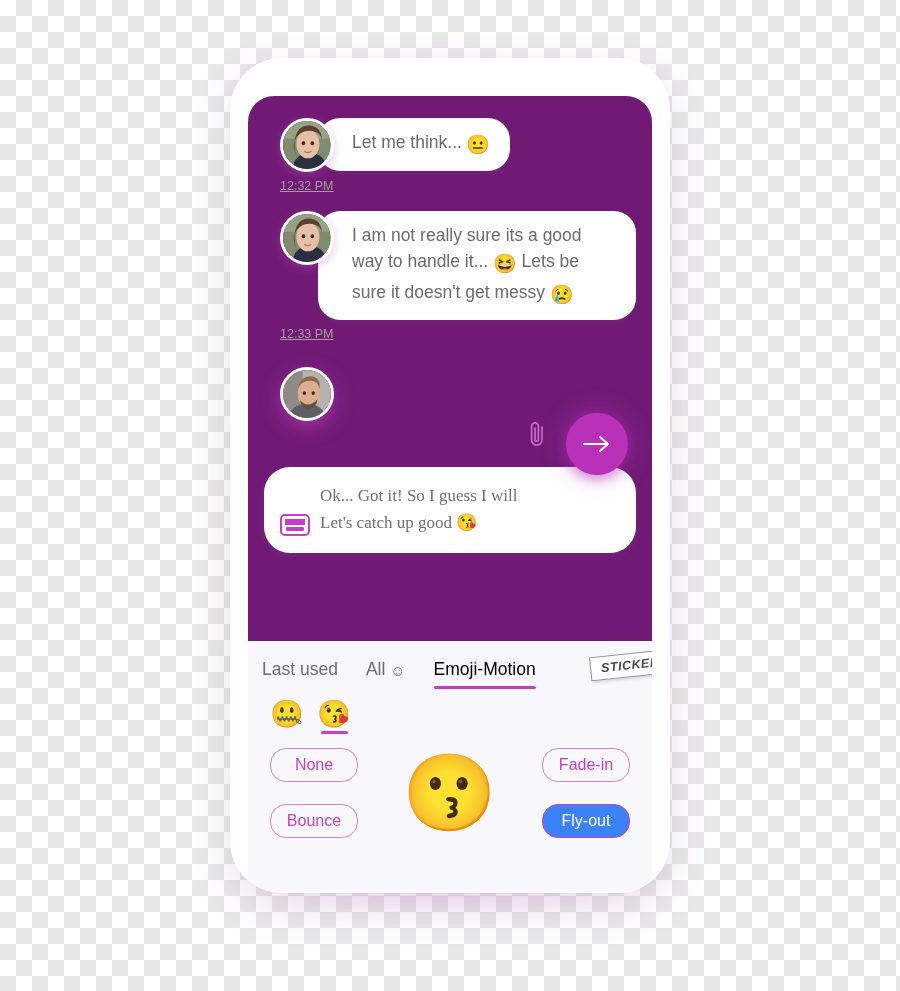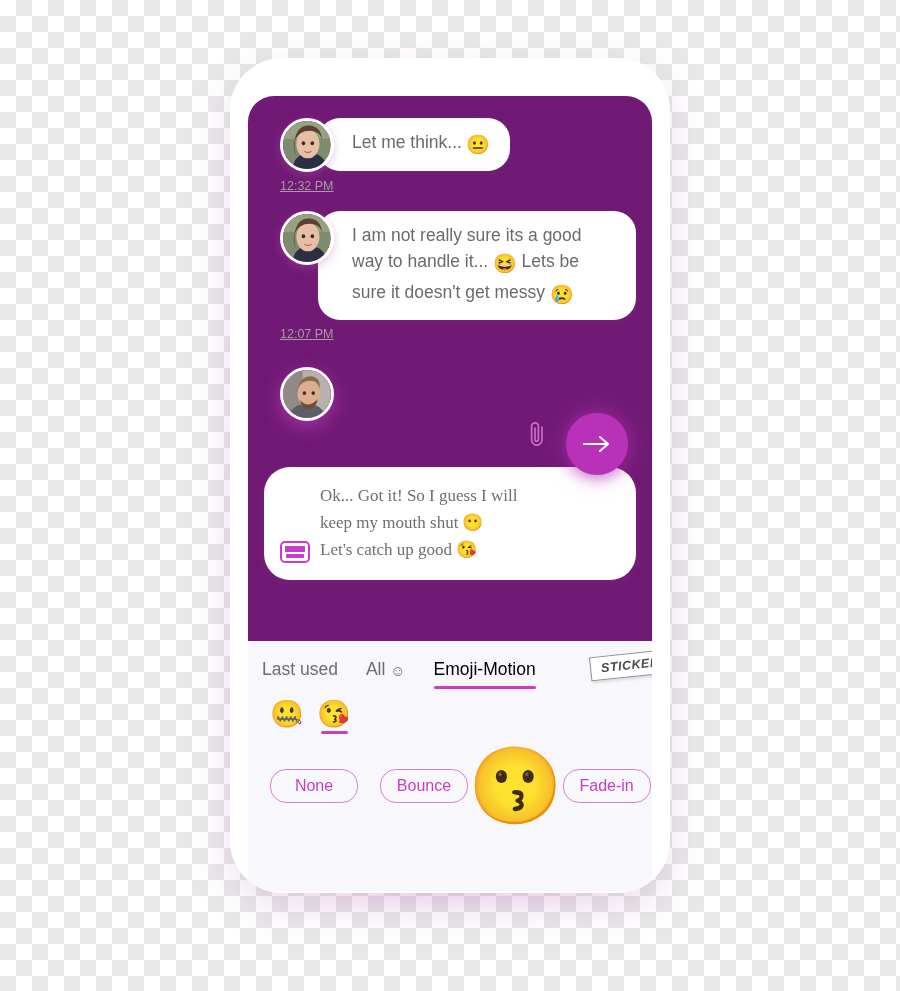--- a/index.html
+++ b/index.html
@@ -249,21 +249,21 @@
     background: #c63fc6;
     border-radius: 2px;
   }
 
   .motion-area {
     display: flex;
     align-items: center;
     justify-content: space-between;
     padding: 14px 22px 0 22px;
   }
-  .col { display: flex; gap: 22px; }
+  .col { display: flex; flex-direction: column; gap: 22px; }
   .pill {
     border: 1.5px solid #d77fd7;
     border-radius: 16px;
     background: transparent;
     color: #c63fc6;
     font-size: 16px;
     padding: 7px 0;
     width: 88px;
     text-align: center;
     font-family: "Liberation Sans", sans-serif;
@@ -337,21 +337,21 @@
               <ellipse cx="23" cy="25" rx="2" ry="2.3" fill="#3a2a20"></ellipse>
               <ellipse cx="33" cy="25" rx="2" ry="2.3" fill="#3a2a20"></ellipse>
               <path d="M24 34 Q28 37 32 34" stroke="#b9715f" stroke-width="1.6" fill="none"></path>
             </g>
           </svg>
         </div>
         <div class="bubble">
           <span>I am not really sure its a good way to handle it... </span><span class="em">😆</span><span> Lets be sure it doesn't get messy </span><span class="em">😢</span>
         </div>
       </div>
-      <div class="stamp">12:07 PM</div>
+      <div class="stamp">12:33 PM</div>
 
       <div class="gap-26"></div>
 
       <div class="msg-row">
         <div class="avatar glow">
           <svg class="av-img" viewBox="0 0 54 54">
             <defs>
               <clipPath id="cp3">
                   <circle cx="27" cy="27" r="27"></circle>
                 </clipPath>
@@ -366,21 +366,20 @@
               <ellipse cx="24" cy="26" rx="1.9" ry="2.1" fill="#3a2a20"></ellipse>
               <ellipse cx="34" cy="26" rx="1.9" ry="2.1" fill="#3a2a20"></ellipse>
             </g>
           </svg>
         </div>
       </div>
 
       <div class="composer-wrap" style="margin-top:46px;">
         <div class="composer">
           <div>Ok... Got it! So I guess I will</div>
-          <div><span>keep my mouth shut </span><span class="em">😶</span></div>
           <div><span>Let's catch up good </span><span class="em">😘</span></div>
 
           <div class="kb-icon">
             <i class="kb-dots"></i>
               <i class="kb-bar"></i>
           </div>
         </div>
 
         <svg class="clip" viewBox="0 0 22 30">
           <path d="M16 8 L16 21 A5.2 5.2 0 0 1 5.6 21 L5.6 7.2 A3.4 3.4 0 0 1 12.4 7.2 L12.4 20.5 A1.7 1.7 0 0 1 9 20.5 L9 9" fill="none" stroke="#c96ec9" stroke-width="1.7" stroke-linecap="round"></path>

